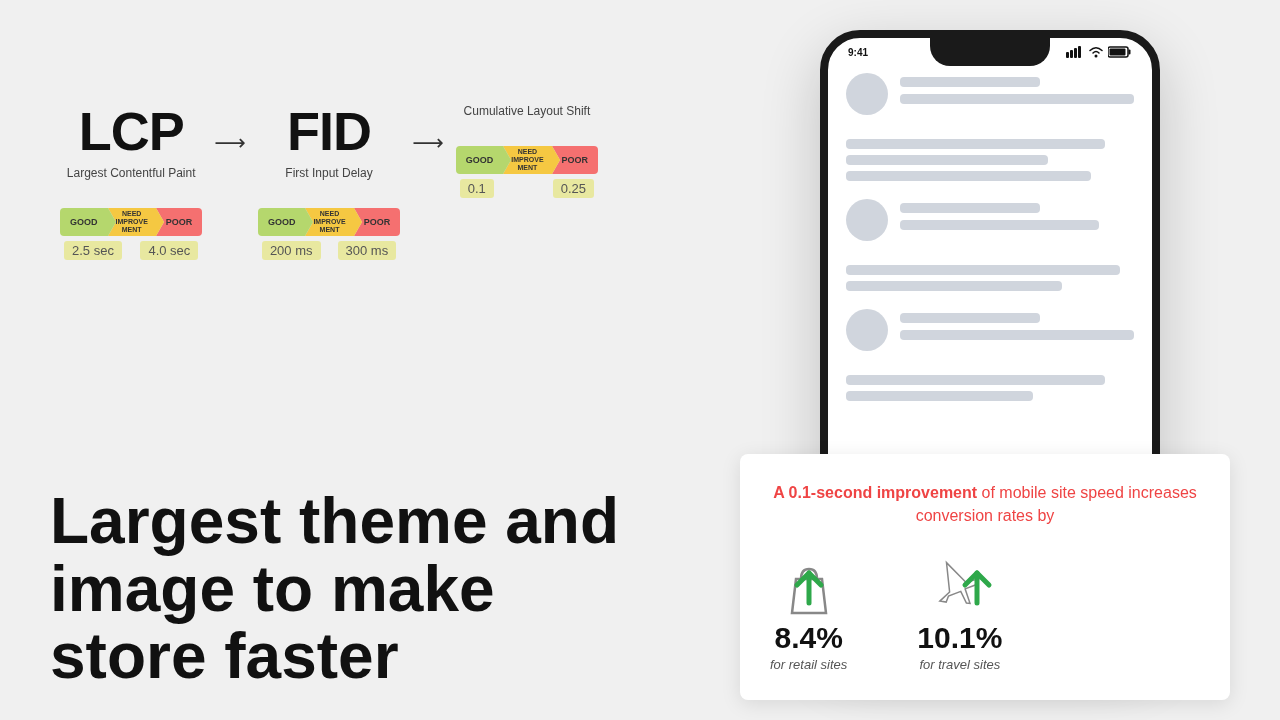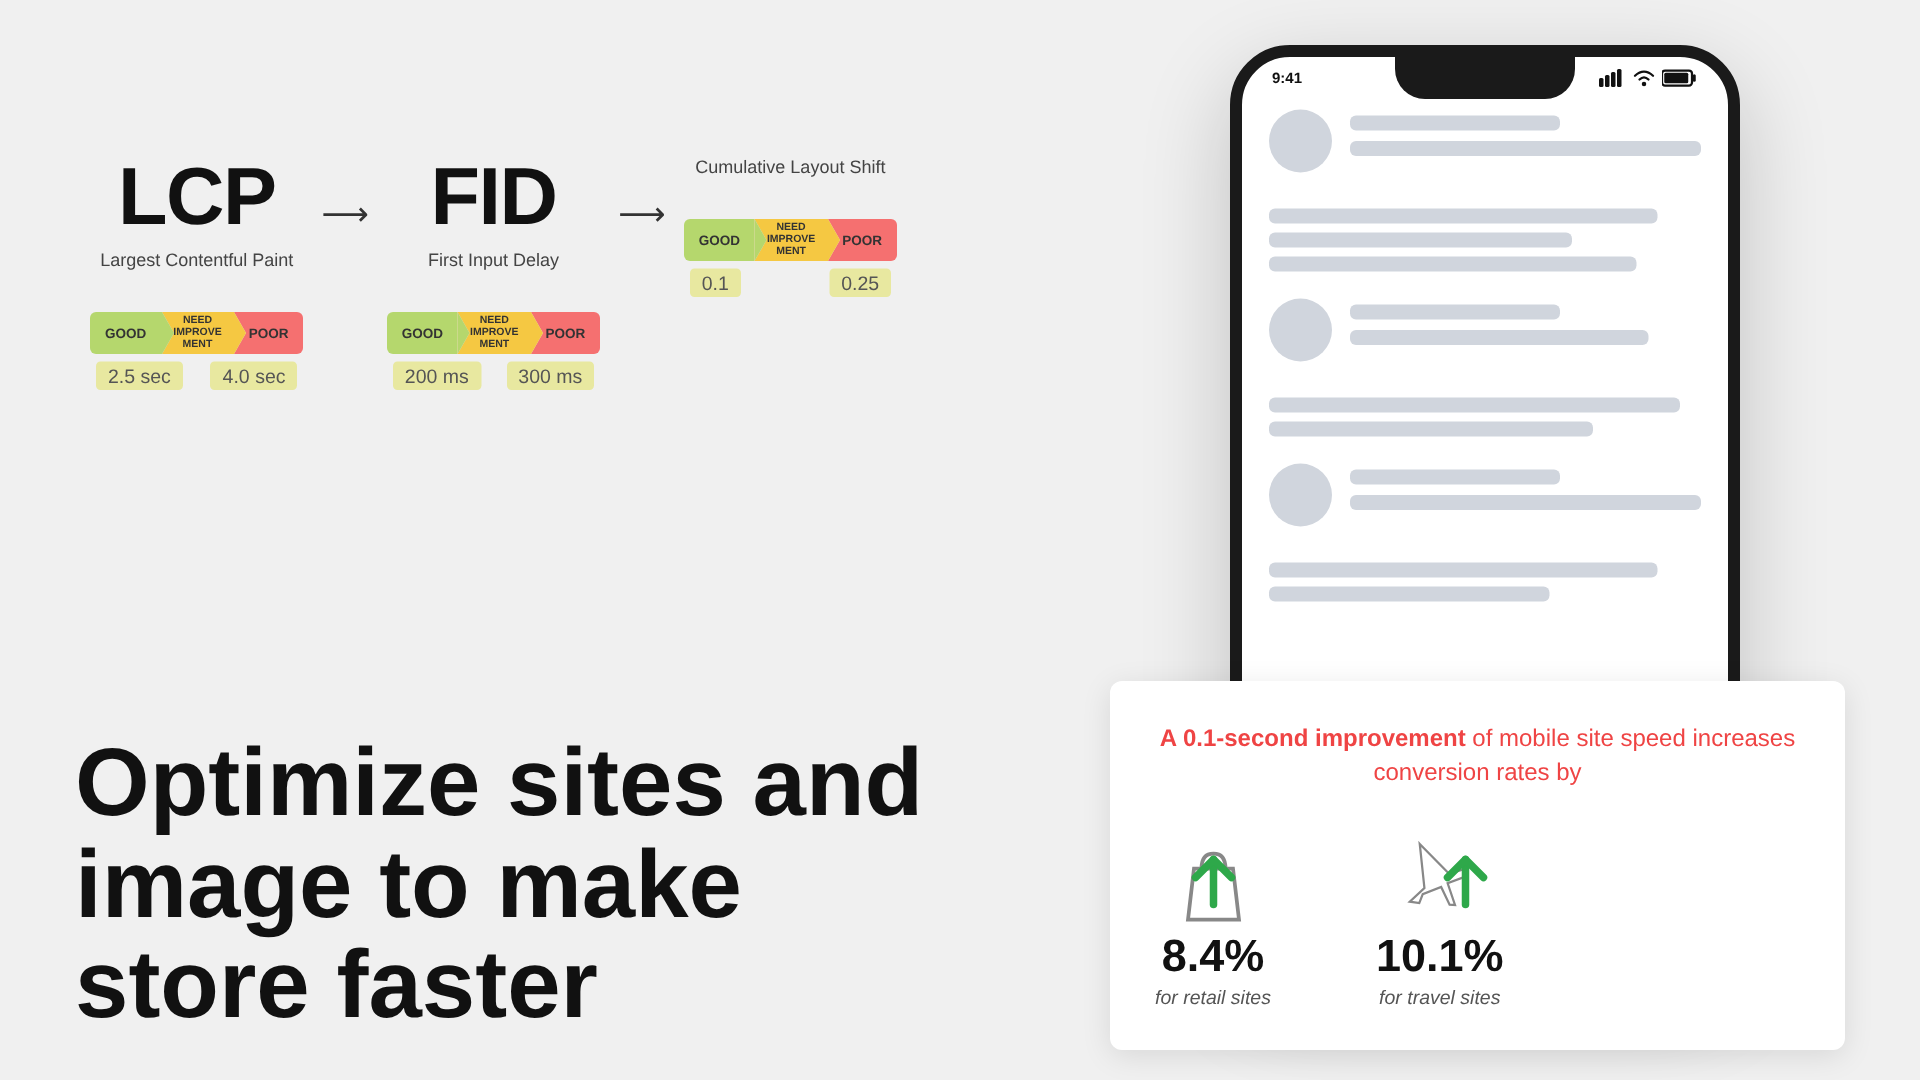--- a/index.html
+++ b/index.html
@@ -393,21 +393,21 @@
           <div class="threshold-labels">
             <span class="threshold-label">0.1</span>
             <span class="threshold-label">0.25</span>
           </div>
         </div>
       </div>
 
     </div>
   </div>
 
-  <div class="headline">Optimize sites and image to make store faster</div>
+  <div class="headline">Largest theme and image to make store faster</div>
 
 </div>
 
 <div class="right-section">
 
   <div class="phone-mockup">
     <div class="phone-notch"></div>
     <div class="phone-status-bar">
       <span class="status-time">9:41</span>
       <div class="status-icons">

